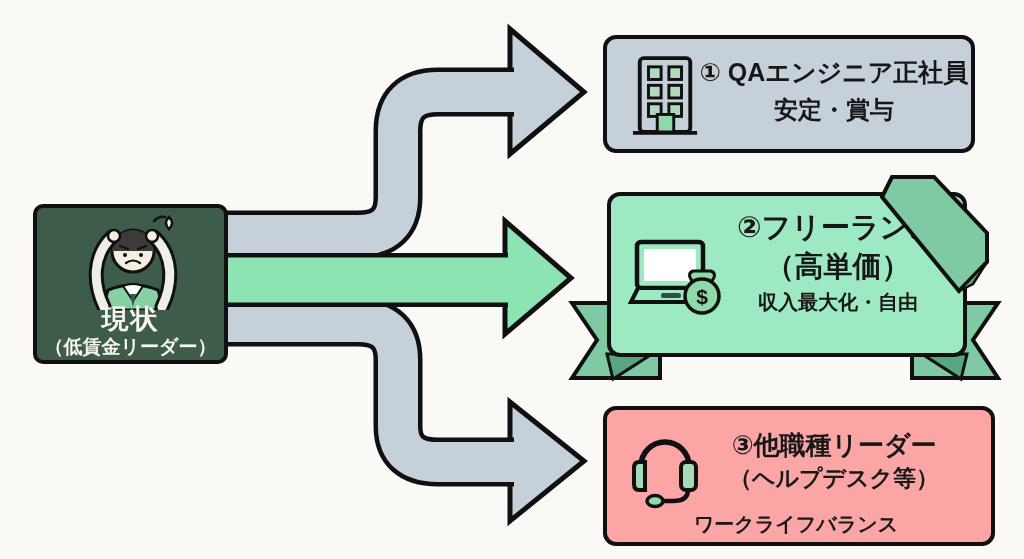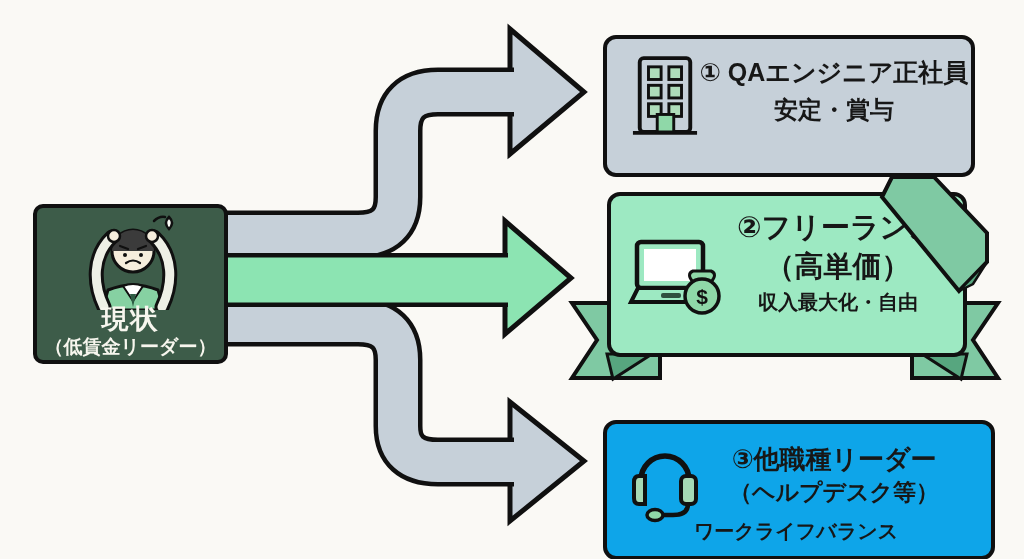--- a/index.html
+++ b/index.html
@@ -5,23 +5,23 @@
   html,body{margin:0;padding:0;background:#faf9f5;}
   .canvas{
     position:relative;width:1024px;height:559px;overflow:hidden;
     background:#faf9f5;
     font-family:"Liberation Sans","DejaVu Sans",sans-serif;
   }
   .layer{position:absolute;left:0;top:0;width:1024px;height:559px;}
   .z1{z-index:1}.z3{z-index:3}
 
   .opt-box{position:absolute;box-sizing:border-box;border:4px solid #101010;border-radius:13px;z-index:2;}
-  #box-opt1{left:603px;top:35px;width:372px;height:142px;background:#c6d0d9;}
+  #box-opt1{left:603px;top:35px;width:372px;height:118px;background:#c6d0d9;}
   #box-opt2{left:607px;top:192px;width:360px;height:165px;background:#9de9c2;}
-  #box-opt3{left:603px;top:420px;width:392px;height:140px;background:#0ea5e9;}
+  #box-opt3{left:603px;top:406px;width:392px;height:140px;background:#fca5a5;}
 
   #box-current{
     position:absolute;box-sizing:border-box;z-index:2;
     left:33px;top:204px;width:195px;height:160px;
     background:#3d5c49;border:4px solid #101010;border-radius:10px;
     text-align:center;color:#f7f6ee;
   }
   #box-current .person{position:absolute;left:31px;top:6px;}
   .cur-title{position:absolute;left:0;width:100%;top:93px;font-size:27px;font-weight:bold;letter-spacing:2px;}
   .cur-sub{position:absolute;left:0;width:100%;top:126px;font-size:19px;font-weight:bold;white-space:nowrap;}
@@ -36,21 +36,21 @@
 
   #box-opt2 .icon-slot{left:12px;top:42px;}
   #box-opt2 .txt{left:104px;top:17px;width:246px;}
   #box-opt2 .l1{font-size:29px;margin-bottom:10px;}
   #box-opt2 .l2{font-size:29px;margin-bottom:11px;}
   #box-opt2 .l3{font-size:20px;}
 
   #box-opt3 .icon-slot{left:20px;top:12px;}
   #box-opt3 .txt{left:96px;top:22px;width:262px;}
   #box-opt3 .l1{font-size:26px;margin-bottom:9px;}
-  #box-opt3 .l2{font-size:23px;margin-bottom:17px;}
+  #box-opt3 .l2{font-size:23px;margin-bottom:24px;}
   #box-opt3 .l3{font-size:20px;margin-left:-76px;}
 </style>
 </head>
 <body>
 
 <div class="canvas">
 
   <svg class="layer z1" viewBox="0 0 1024 559">
 
     <g>

